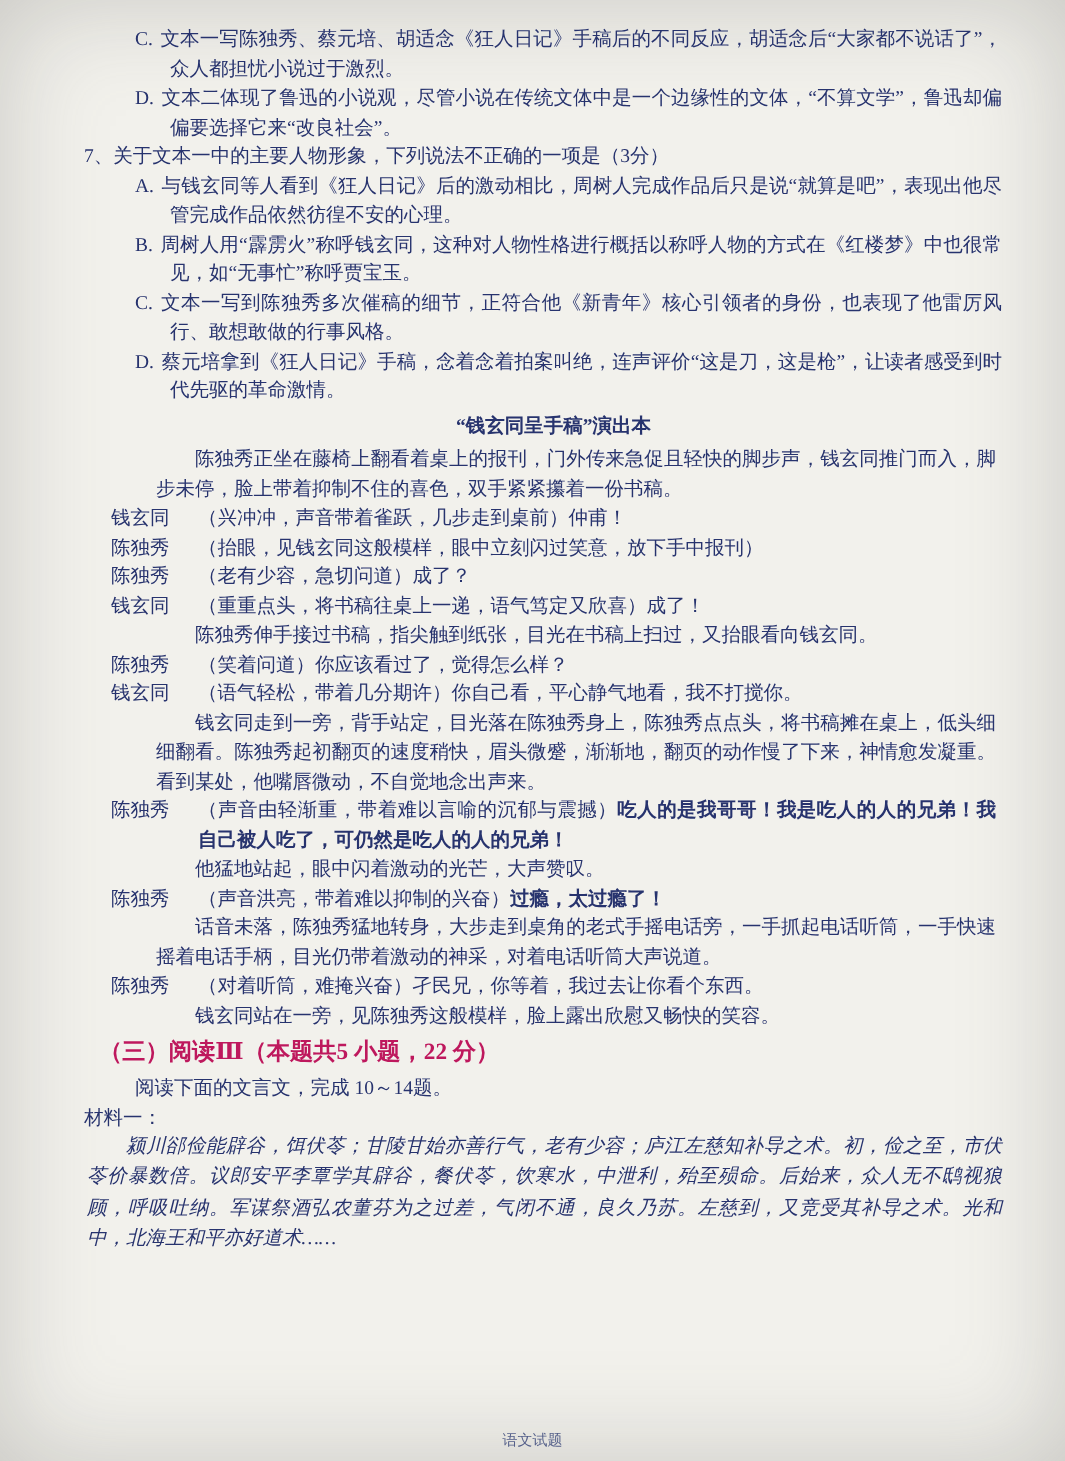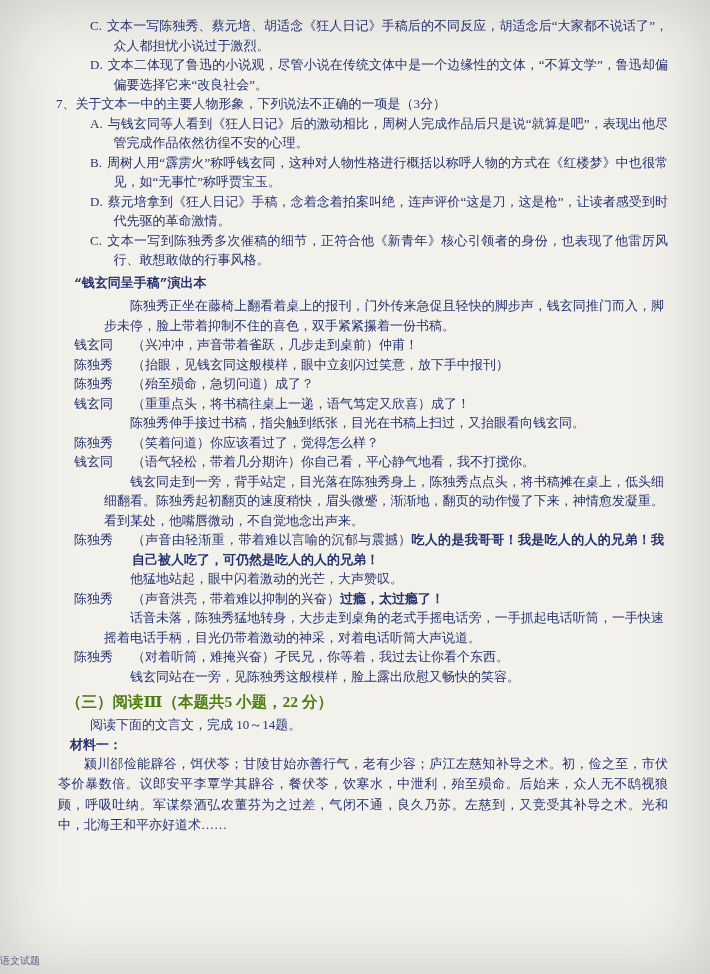--- a/index.html
+++ b/index.html
@@ -11,31 +11,31 @@
     color:#27336e;
     font-family:"Liberation Serif","DejaVu Serif",serif;
     font-size:13px; line-height:1.5;
     padding:16px 42px 26px 56px;
     text-align:justify;
   }
   .opt { margin-left:34px; padding-left:1.8em; text-indent:-1.8em; }
   .opt-label { margin-right:5px; }
   .q-stem { padding-left:1.7em; text-indent:-1.7em; }
   .script { margin:2px 4px 2px 18px; }
-  .script-title { font-weight:bold; margin:4px 0 3px 0;font-family:Liberation Mono, monospace; }
+  .script-title { text-align:center; font-weight:bold; margin:4px 0 3px 0; }
   .line.dialogue { display:flex; }
   .speaker { width:58px; flex:0 0 58px; }
   .speech { flex:1; text-align:justify; }
   .narration { margin-left:30px; text-indent:2em; }
   .emph { font-weight:bold; }
-  .sec-header { font-size:15.5px; font-weight:bold; margin:4px 0 2px 10px; color:#4d7c0f; }
+  .sec-header { font-size:15.5px; font-weight:bold; margin:4px 0 2px 10px; color:#be185d; }
   .intro { margin-left:34px; }
-  .material-label { font-weight:bold; margin-left:14px; }
-  .material { text-indent:2em; margin-left:2px; line-height:1.55; }
-  .footer { position:absolute; bottom:6px; left:0; right:0; 
+  .material-label { font-weight:normal; }
+  .material { font-style:italic; text-indent:2em; margin-left:2px; line-height:1.55; }
+  .footer { position:absolute; bottom:6px; left:0; right:0; text-align:center;
             font-size:10px; color:#55608a; text-indent:0; }
 </style>
 </head>
 <body>
 
 <div class="page">
 
   <div class="opt">
     <span class="opt-label">C.</span><span>文本一写陈独秀、蔡元培、胡适念《狂人日记》手稿后的不同反应，胡适念后“大家都不说话了”，众人都担忧小说过于激烈。</span>
   </div>
@@ -44,43 +44,43 @@
   </div>
 
   <div class="q-stem">7、关于文本一中的主要人物形象，下列说法不正确的一项是（3分）</div>
   <div class="opt">
     <span class="opt-label">A.</span><span>与钱玄同等人看到《狂人日记》后的激动相比，周树人完成作品后只是说“就算是吧”，表现出他尽管完成作品依然彷徨不安的心理。</span>
   </div>
   <div class="opt">
     <span class="opt-label">B.</span><span>周树人用“霹雳火”称呼钱玄同，这种对人物性格进行概括以称呼人物的方式在《红楼梦》中也很常见，如“无事忙”称呼贾宝玉。</span>
   </div>
   <div class="opt">
-    <span class="opt-label">D.</span><span>蔡元培拿到《狂人日记》手稿，念着念着拍案叫绝，连声评价“这是刀，这是枪”，让读者感受到时代先驱的革命激情。</span>
+    <span class="opt-label">C.</span><span>文本一写到陈独秀多次催稿的细节，正符合他《新青年》核心引领者的身份，也表现了他雷厉风行、敢想敢做的行事风格。</span>
   </div>
   <div class="opt">
-    <span class="opt-label">C.</span><span>文本一写到陈独秀多次催稿的细节，正符合他《新青年》核心引领者的身份，也表现了他雷厉风行、敢想敢做的行事风格。</span>
+    <span class="opt-label">D.</span><span>蔡元培拿到《狂人日记》手稿，念着念着拍案叫绝，连声评价“这是刀，这是枪”，让读者感受到时代先驱的革命激情。</span>
   </div>
 
 
   <div class="script">
     <div class="script-title">“钱玄同呈手稿”演出本</div>
 
     <div class="line narration">陈独秀正坐在藤椅上翻看着桌上的报刊，门外传来急促且轻快的脚步声，钱玄同推门而入，脚步未停，脸上带着抑制不住的喜色，双手紧紧攥着一份书稿。</div>
 
     <div class="line dialogue">
       <span class="speaker">钱玄同</span>
       <span class="speech">（兴冲冲，声音带着雀跃，几步走到桌前）仲甫！</span>
     </div>
     <div class="line dialogue">
       <span class="speaker">陈独秀</span>
       <span class="speech">（抬眼，见钱玄同这般模样，眼中立刻闪过笑意，放下手中报刊）</span>
     </div>
     <div class="line dialogue">
       <span class="speaker">陈独秀</span>
-      <span class="speech">（殆至殒命，急切问道）成了？</span>
+      <span class="speech">（老有少容，急切问道）成了？</span>
     </div>
     <div class="line dialogue">
       <span class="speaker">钱玄同</span>
       <span class="speech">（重重点头，将书稿往桌上一递，语气笃定又欣喜）成了！</span>
     </div>
 
     <div class="line narration">陈独秀伸手接过书稿，指尖触到纸张，目光在书稿上扫过，又抬眼看向钱玄同。</div>
 
     <div class="line dialogue">
       <span class="speaker">陈独秀</span>

